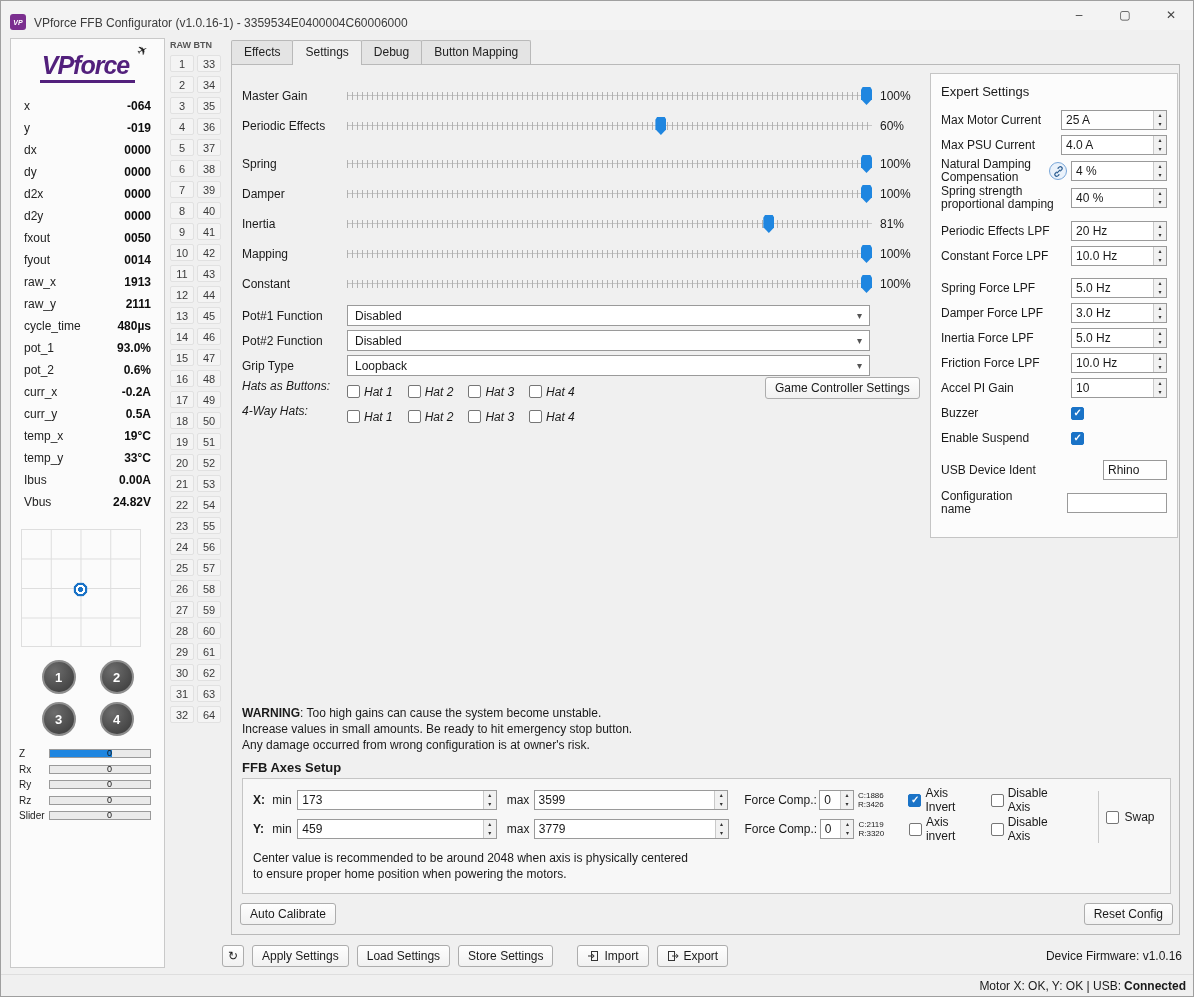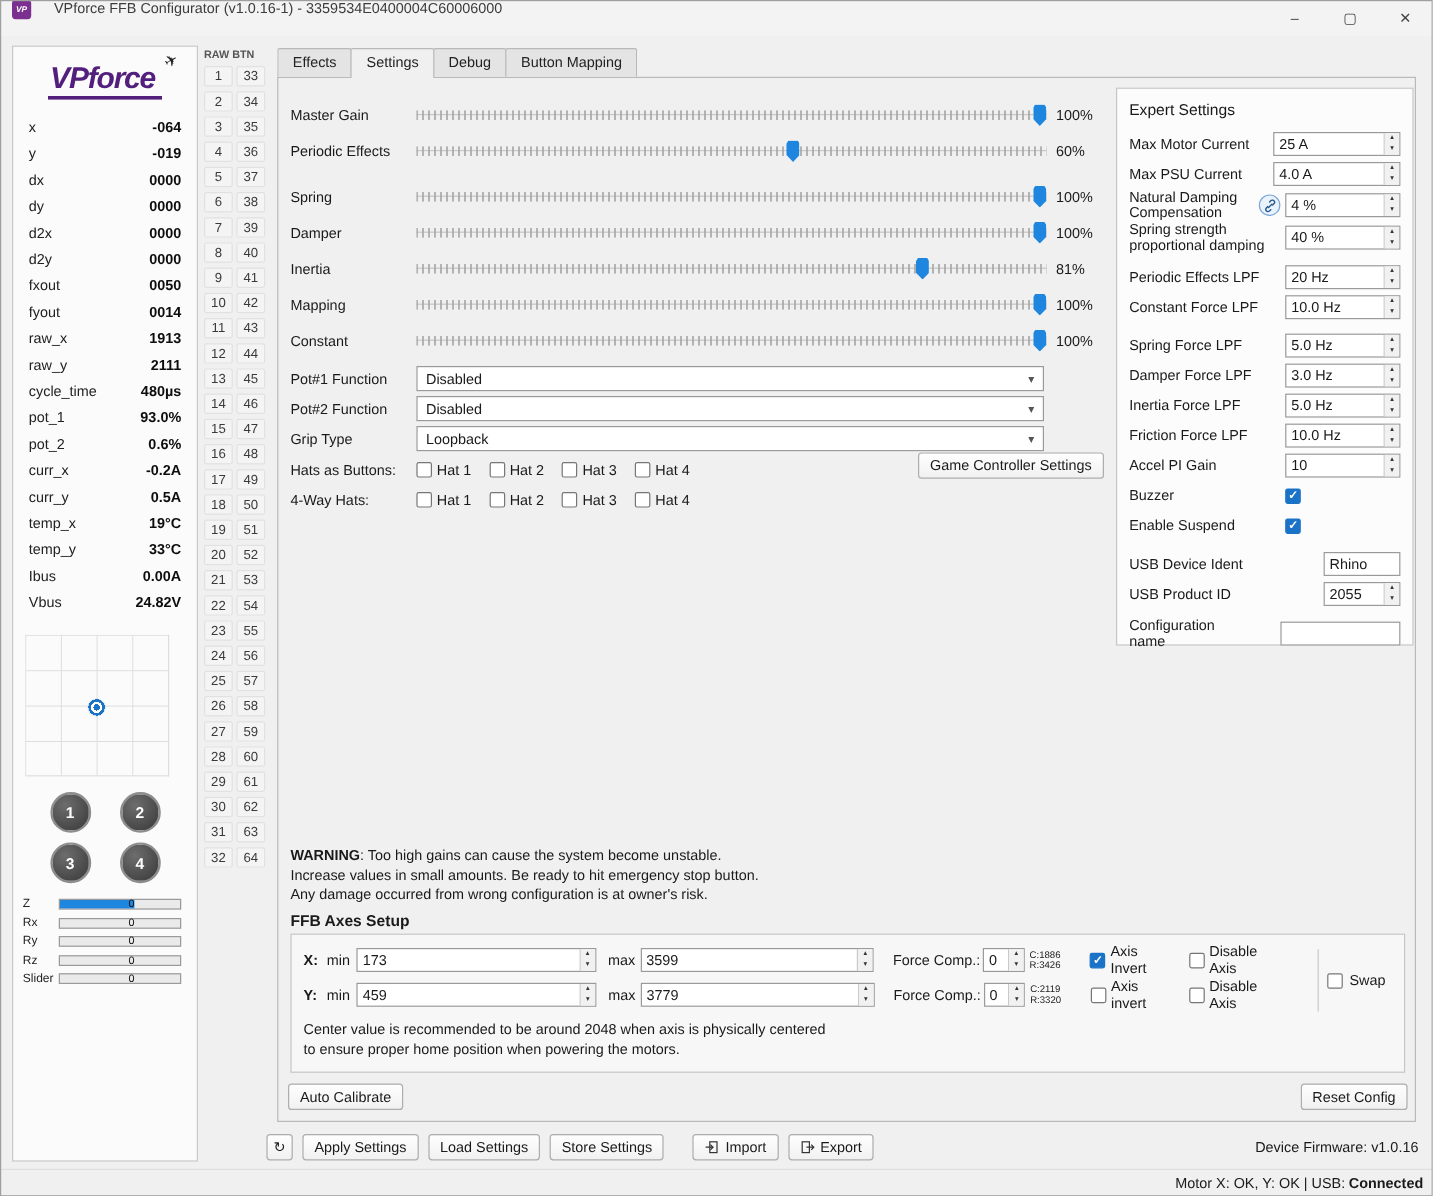--- a/index.html
+++ b/index.html
@@ -3,21 +3,21 @@
 <meta charset="utf-8">
 <style>
   * { margin:0; padding:0; box-sizing:border-box; }
   html,body { width:1194px; height:997px; }
   body { font-family:"Liberation Sans", sans-serif; font-size:12px; color:#1a1a1a;
          background:#f0f0f0; position:relative; overflow:hidden; }
   .frame { position:absolute; inset:0; border:1px solid #9f9f9f; pointer-events:none; z-index:50; }
 
   
   .titlebar { position:absolute; top:0; left:0; right:0; height:30px; background:#f3f3f3;
-              display:flex; align-items:flex-start; padding-left:10px;gap:11px; }
+              display:flex; align-items:flex-end; padding-left:10px; }
   .app-icon { width:16px; height:16px; border-radius:3px; background:#7b2f8f; color:#fff;
               font-size:7px; font-weight:bold; font-style:italic; display:flex; align-items:center;
               justify-content:center; margin-right:8px; }
   .win-title { color:#3c3c3c; font-size:12px; }
   .win-controls { margin-left:auto; display:flex; height:30px; }
   .win-btn { width:46px; display:flex; align-items:center; justify-content:center; color:#444; font-size:12px; }
 
   
   .left-panel { position:absolute; left:10px; top:38px; width:155px; height:930px;
                 background:#fbfbfb; border:1px solid #c9c9c9; }
@@ -75,21 +75,21 @@
   .s-value { margin-left:8px; width:42px; }
 
   
   .combo-rows { position:absolute; left:10px; top:238px; }
   .c-row { display:flex; align-items:center; height:25px; }
   .c-label { width:105px; }
   .combo { width:523px; height:21px; border:1px solid #9a9a9a; background:#fff;
            display:flex; align-items:center; padding:0 7px; }
   .combo .chev { margin-left:auto; color:#555; font-size:10px; }
   .hat-rows { position:absolute; left:10px; top:314px; }
-  .h-row { display:flex; align-items:center; height:25px; }
+  .h-row { display:flex; height:25px;font-style:italic; }
   .h-label { width:105px; }
   .h-opts { display:flex; gap:15px; }
   .cb-wrap { display:flex; align-items:center; gap:4px; }
   .cb { width:13px; height:13px; border:1px solid #767676; background:#fff; border-radius:2px;
         position:relative; flex:0 0 13px; }
   .cb.checked { background:#1a73c7; border-color:#1a73c7; }
   .cb.checked::after { content:"✓"; color:#fff; font-size:10px; font-weight:bold;
         position:absolute; left:1.5px; top:-0.5px; }
   .gc-btn { position:absolute; left:533px; top:312px; }
 
@@ -656,32 +656,20 @@
             <span class="cb checked"></span>
           </span>
         </div>
         <div class="e-spacer"></div>
         <div class="e-row">
           <span class="e-label">USB Device Ident</span>
           <span class="e-ctl">
             <span class="text-input" style="width: 64px;">Rhino</span>
           </span>
         </div>
-        <div class="e-row">
-          <span class="e-label">USB Product ID</span>
-          <span class="e-ctl">
-            <span class="spin" style="width: 64px;">
-              <span class="spin-val">2055</span>
-              <span class="spin-arr">
-                <span>▴</span>
-                <span>▾</span>
-              </span>
-            </span>
-          </span>
-        </div>
         <div class="e-spacer"></div>
         <div class="e-row">
           <span class="e-label">Configuration name</span>
           <span class="e-ctl">
             <span class="text-input" style="width: 100px;"></span>
           </span>
         </div>
       </div>
   </div>
 

